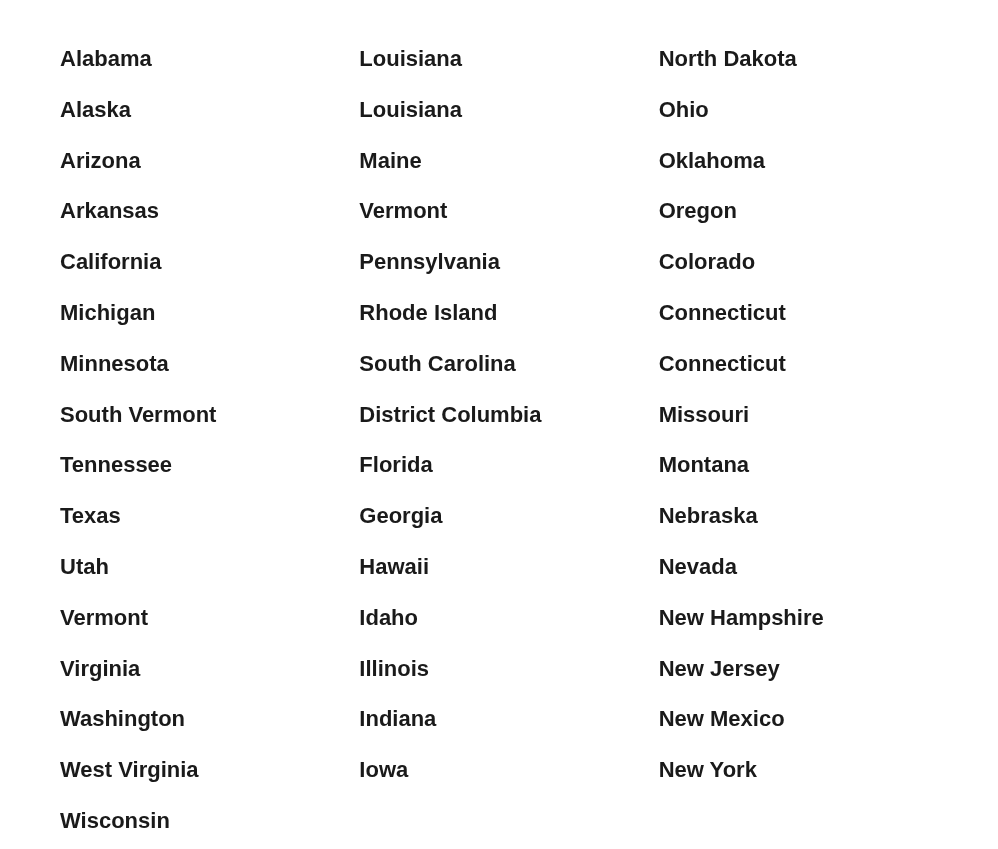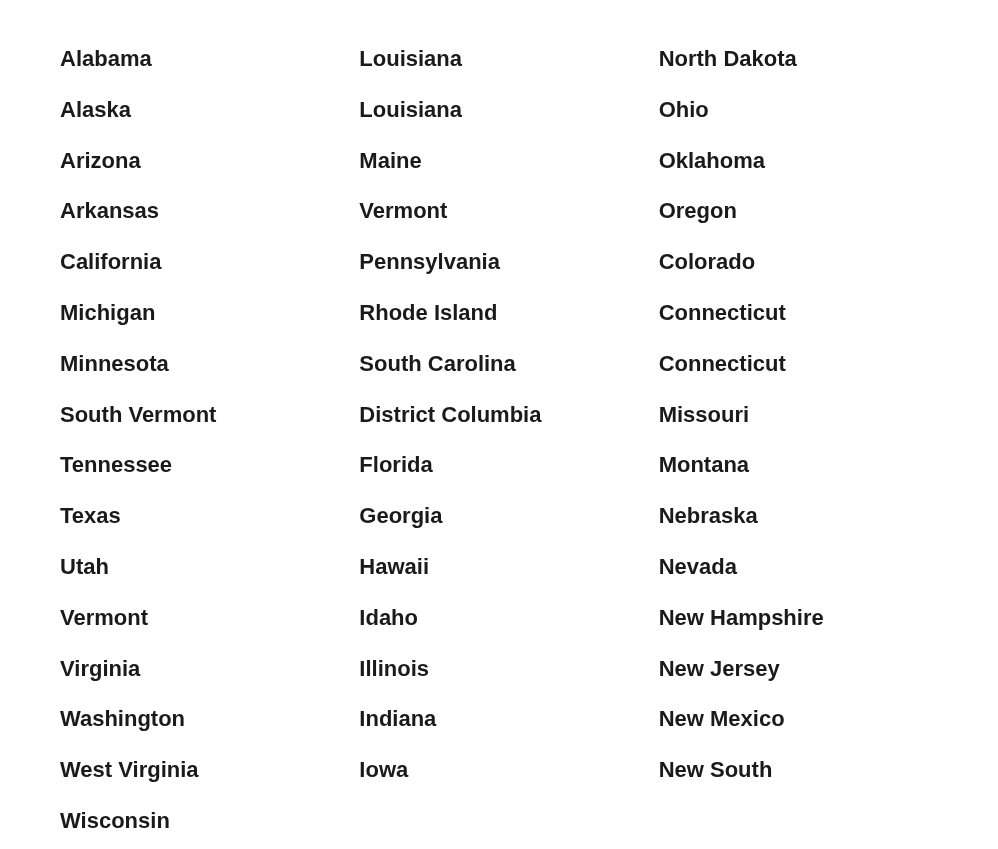--- a/index.html
+++ b/index.html
@@ -72,15 +72,15 @@
     <div class="state-item">Idaho</div>
     <div class="state-item">New Hampshire</div>
     <div class="state-item">Virginia</div>
     <div class="state-item">Illinois</div>
     <div class="state-item">New Jersey</div>
     <div class="state-item">Washington</div>
     <div class="state-item">Indiana</div>
     <div class="state-item">New Mexico</div>
     <div class="state-item">West Virginia</div>
     <div class="state-item">Iowa</div>
-    <div class="state-item">New South</div>
+    <div class="state-item">New York</div>
     <div class="state-item">Wisconsin</div>
   </div>
 
 </body></html>

